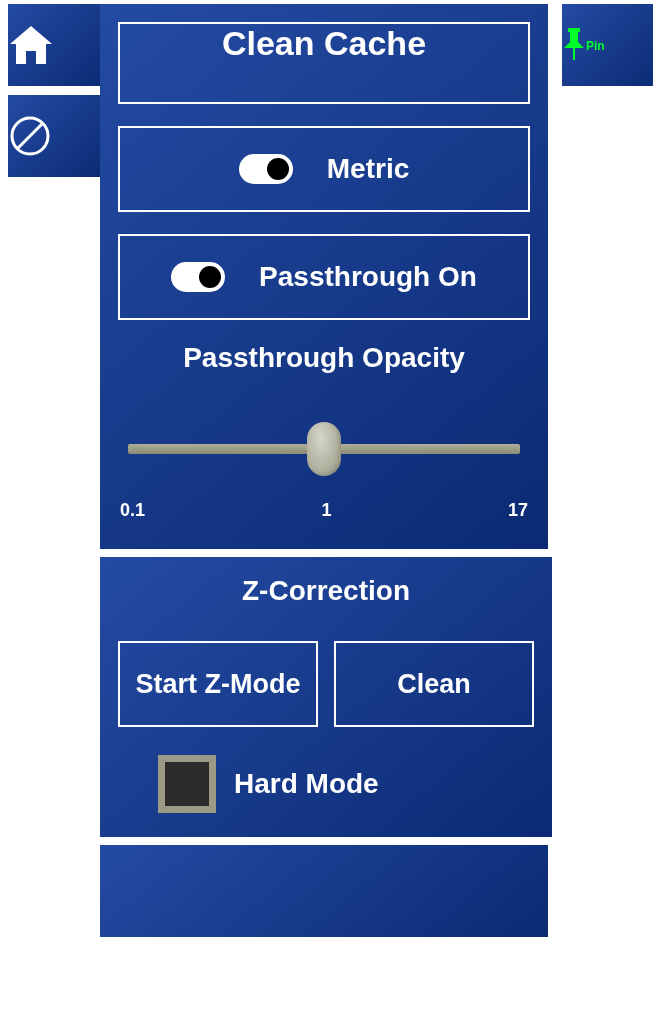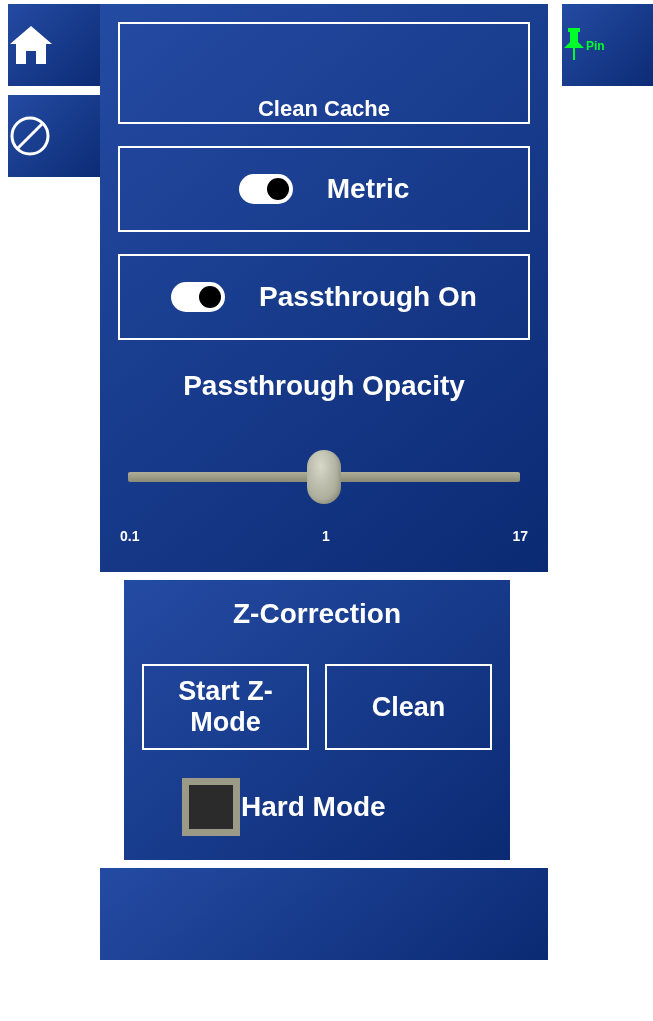--- a/index.html
+++ b/index.html
@@ -56,25 +56,25 @@
     box-sizing: border-box;
   }
 
   .panel-top {
     width: 448px;
     padding: 18px 18px 28px 18px;
   }
 
   .big-btn {
     border: 2px solid #ffffff;
-    height: 102px;
-    display: flex;
-    align-items: flex-end;
+    height: 82px;
+    display: flex;
+    align-items: flex-start;
     justify-content: center;
-    font-size: 22px;
+    font-size: 34px;
     font-weight: 600;
     box-sizing: border-box;
   }
 
   .toggle-row {
     border: 2px solid #ffffff;
     height: 86px;
     display: flex;
     align-items: center;
     justify-content: center;
@@ -100,21 +100,21 @@
     background: #000000;
     top: 4px;
     right: 4px;
   }
   .toggle-label {
     font-size: 28px;
     font-weight: 600;
   }
 
   .opacity-block {
-    margin-top: 30px;
+    margin-top: 22px;
   }
   .opacity-title {
     text-align: center;
     font-size: 28px;
     font-weight: 600;
   }
 
   .slider-wrap {
     position: relative;
     height: 90px;
@@ -135,30 +135,29 @@
     height: 54px;
     background: radial-gradient(ellipse at 40% 30%, #d8d8c8 0%, #bcbcac 40%, #9a9a86 100%);
     border-radius: 17px;
     top: 18px;
     left: calc(50% - 17px);
     box-shadow: inset -2px -2px 4px rgba(0,0,0,0.15);
   }
   .slider-ticks {
     display: flex;
     justify-content: space-between;
-    font-size: 14px;
+    font-size: 18px;
     font-weight: 600;
     margin-top: 6px;
     padding: 0 2px;
   }
 
   .panel-z {
-    width: 386px;
+    width: 452px;
     padding: 18px 18px 24px 18px;
-    margin-left: 24px;
   }
   .z-title {
     text-align: center;
     font-size: 28px;
     font-weight: 600;
     margin-bottom: 34px;
   }
   .z-btn-row {
     display: flex;
     gap: 16px;
@@ -171,21 +170,21 @@
     display: flex;
     align-items: center;
     justify-content: center;
     font-size: 27px;
     font-weight: 600;
     box-sizing: border-box;
   }
   .hard-row {
     display: flex;
     align-items: center;
-    gap: 1px;
+    gap: 18px;
     margin-top: 28px;
     margin-left: 40px;
   }
   .checkbox {
     width: 58px;
     height: 58px;
     background: #9a9a86;
     display: flex;
     align-items: center;
     justify-content: center;

